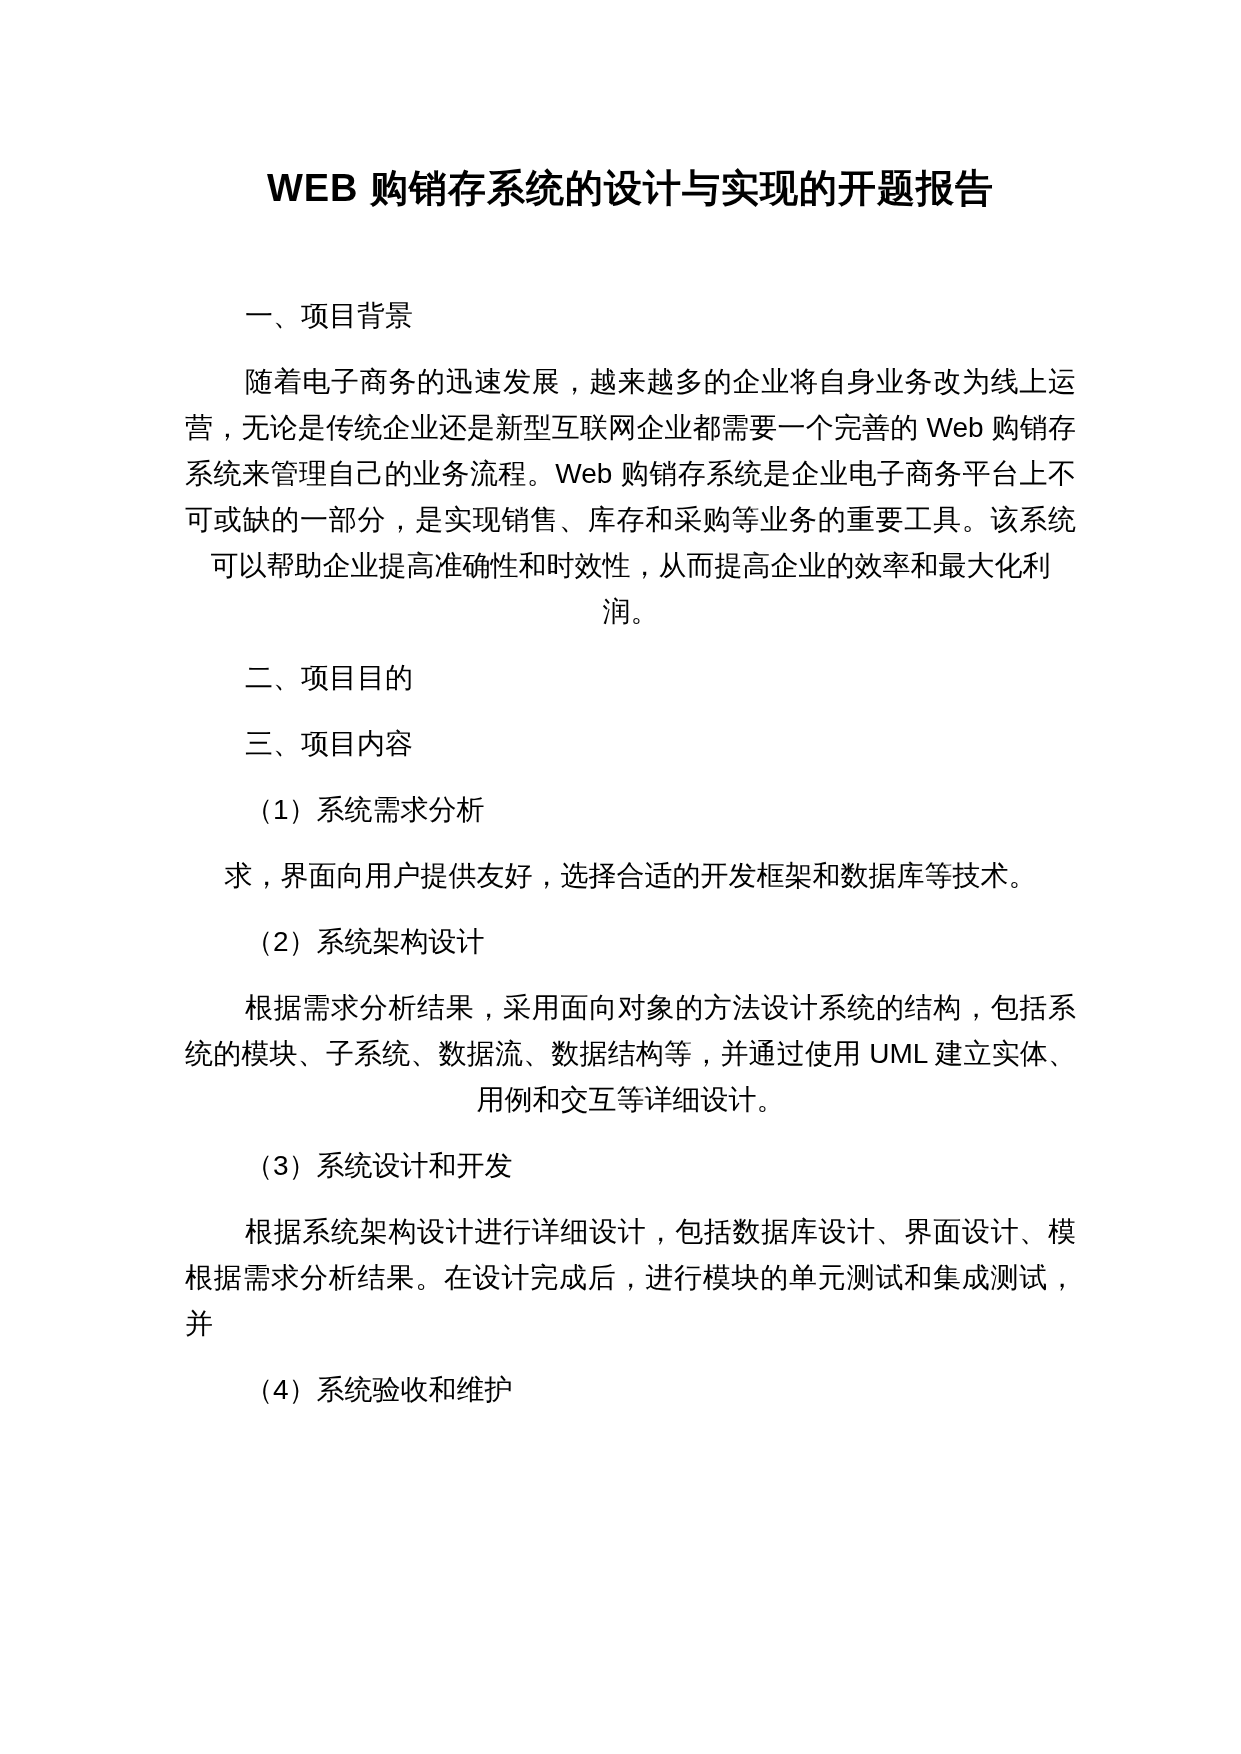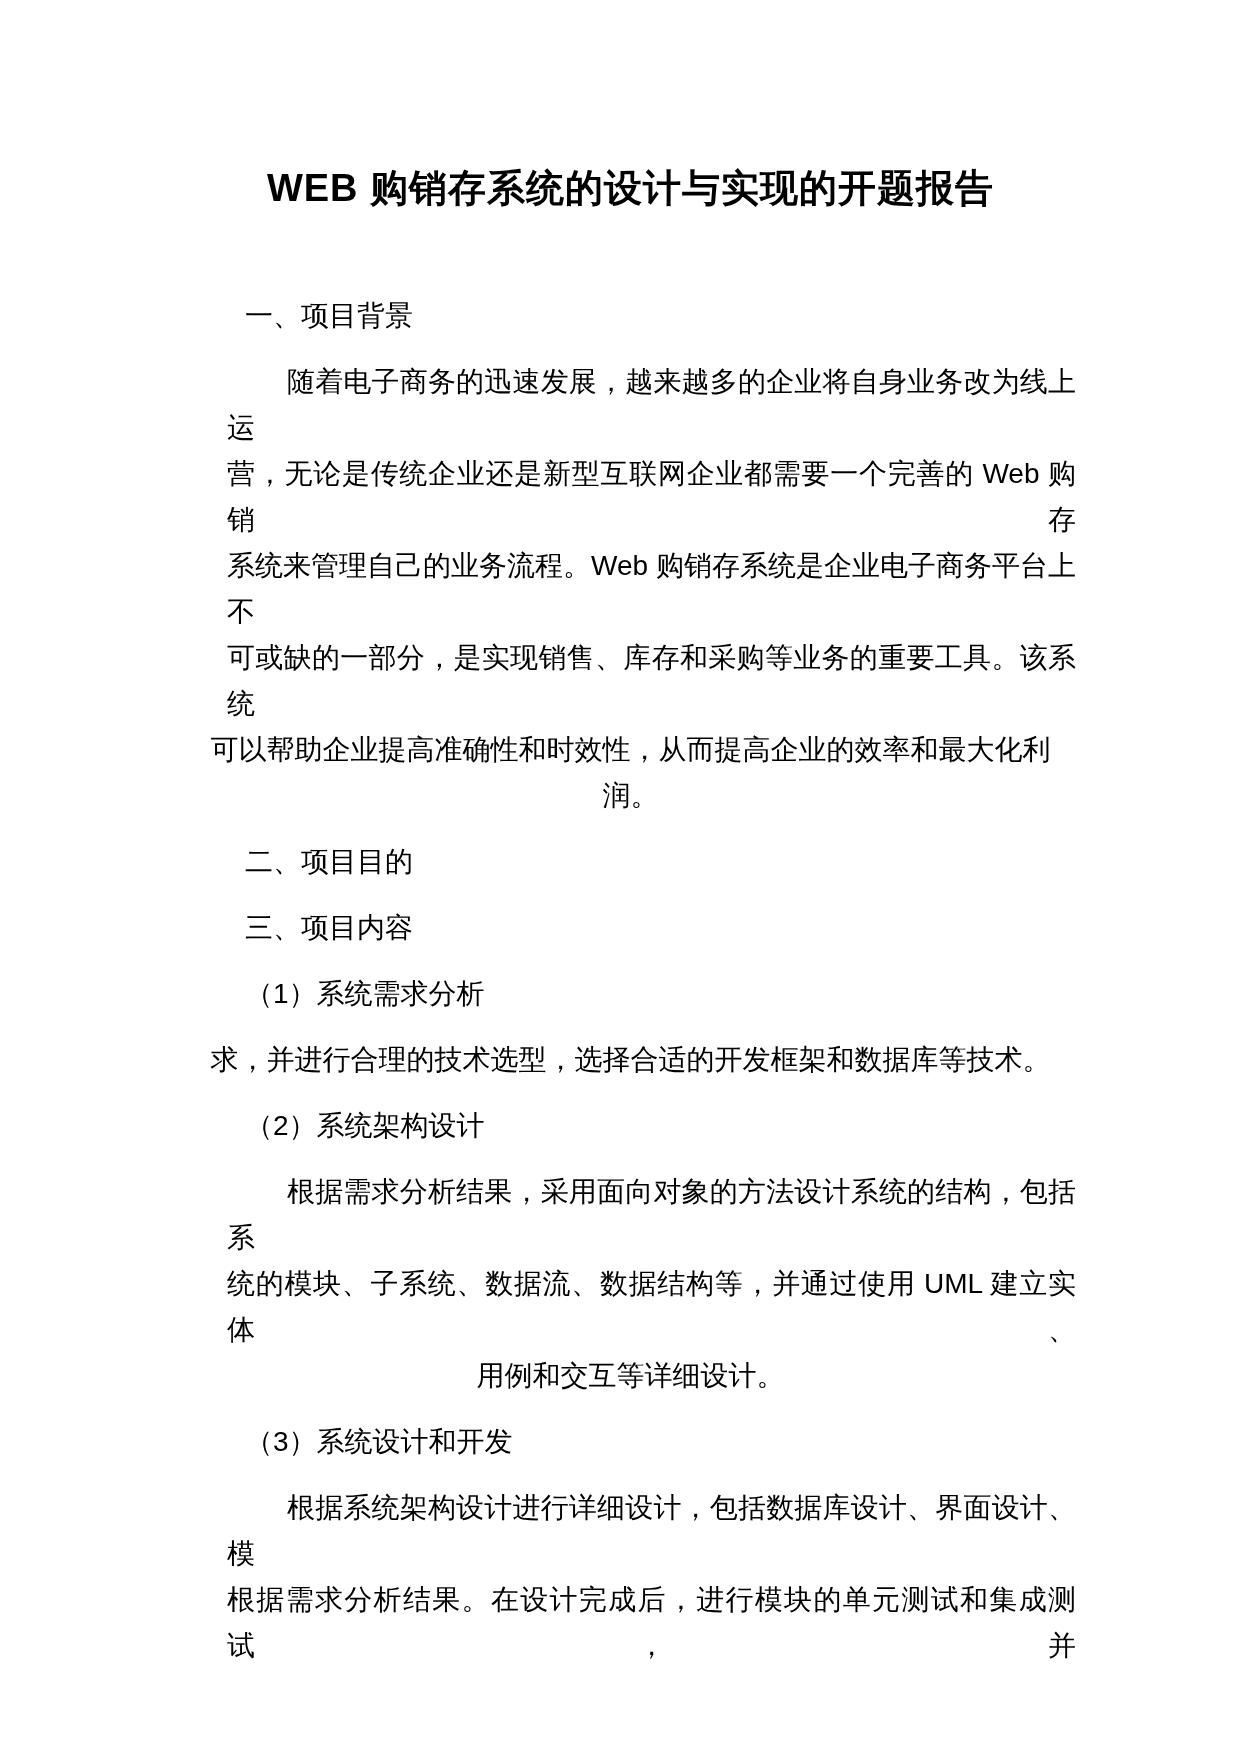--- a/index.html
+++ b/index.html
@@ -37,48 +37,48 @@
   }
   .line {
     text-align: center;
   }
   .line.first {
     text-indent: 60px;
   }
   .line.fill {
     text-align: justify;
     text-align-last: justify;
-    margin-left: 42px;
   }
 </style>
 </head>
 <body>
 
 <div class="page">
   <h1 class="doc-title">WEB 购销存系统的设计与实现的开题报告</h1>
   <div id="doc-body">
       <div class="heading">一、项目背景</div>
       <div class="para">
         <div class="line first fill">随着电子商务的迅速发展，越来越多的企业将自身业务改为线上运</div>
         <div class="line fill">营，无论是传统企业还是新型互联网企业都需要一个完善的 Web 购销存</div>
         <div class="line fill">系统来管理自己的业务流程。Web 购销存系统是企业电子商务平台上不</div>
         <div class="line fill">可或缺的一部分，是实现销售、库存和采购等业务的重要工具。该系统</div>
         <div class="line">可以帮助企业提高准确性和时效性，从而提高企业的效率和最大化利润。</div>
       </div>
       <div class="heading">二、项目目的</div>
       <div class="heading">三、项目内容</div>
       <div class="heading">（1）系统需求分析</div>
       <div class="para">
-        <div class="line">求，并进行合理的技术选型，选择合适的开发框架和数据库等技术。</div>
+        <div class="line">求，界面向用户提供友好，选择合适的开发框架和数据库等技术。</div>
       </div>
       <div class="heading">（2）系统架构设计</div>
       <div class="para">
         <div class="line first fill">根据需求分析结果，采用面向对象的方法设计系统的结构，包括系</div>
         <div class="line fill">统的模块、子系统、数据流、数据结构等，并通过使用 UML 建立实体、</div>
         <div class="line">用例和交互等详细设计。</div>
       </div>
       <div class="heading">（3）系统设计和开发</div>
       <div class="para">
         <div class="line first fill">根据系统架构设计进行详细设计，包括数据库设计、界面设计、模</div>
         <div class="line fill">根据需求分析结果。在设计完成后，进行模块的单元测试和集成测试，并</div>
       </div>
+      <div class="heading">（4）系统验收和维护</div>
     </div>
 </div>
 
 </body></html>

